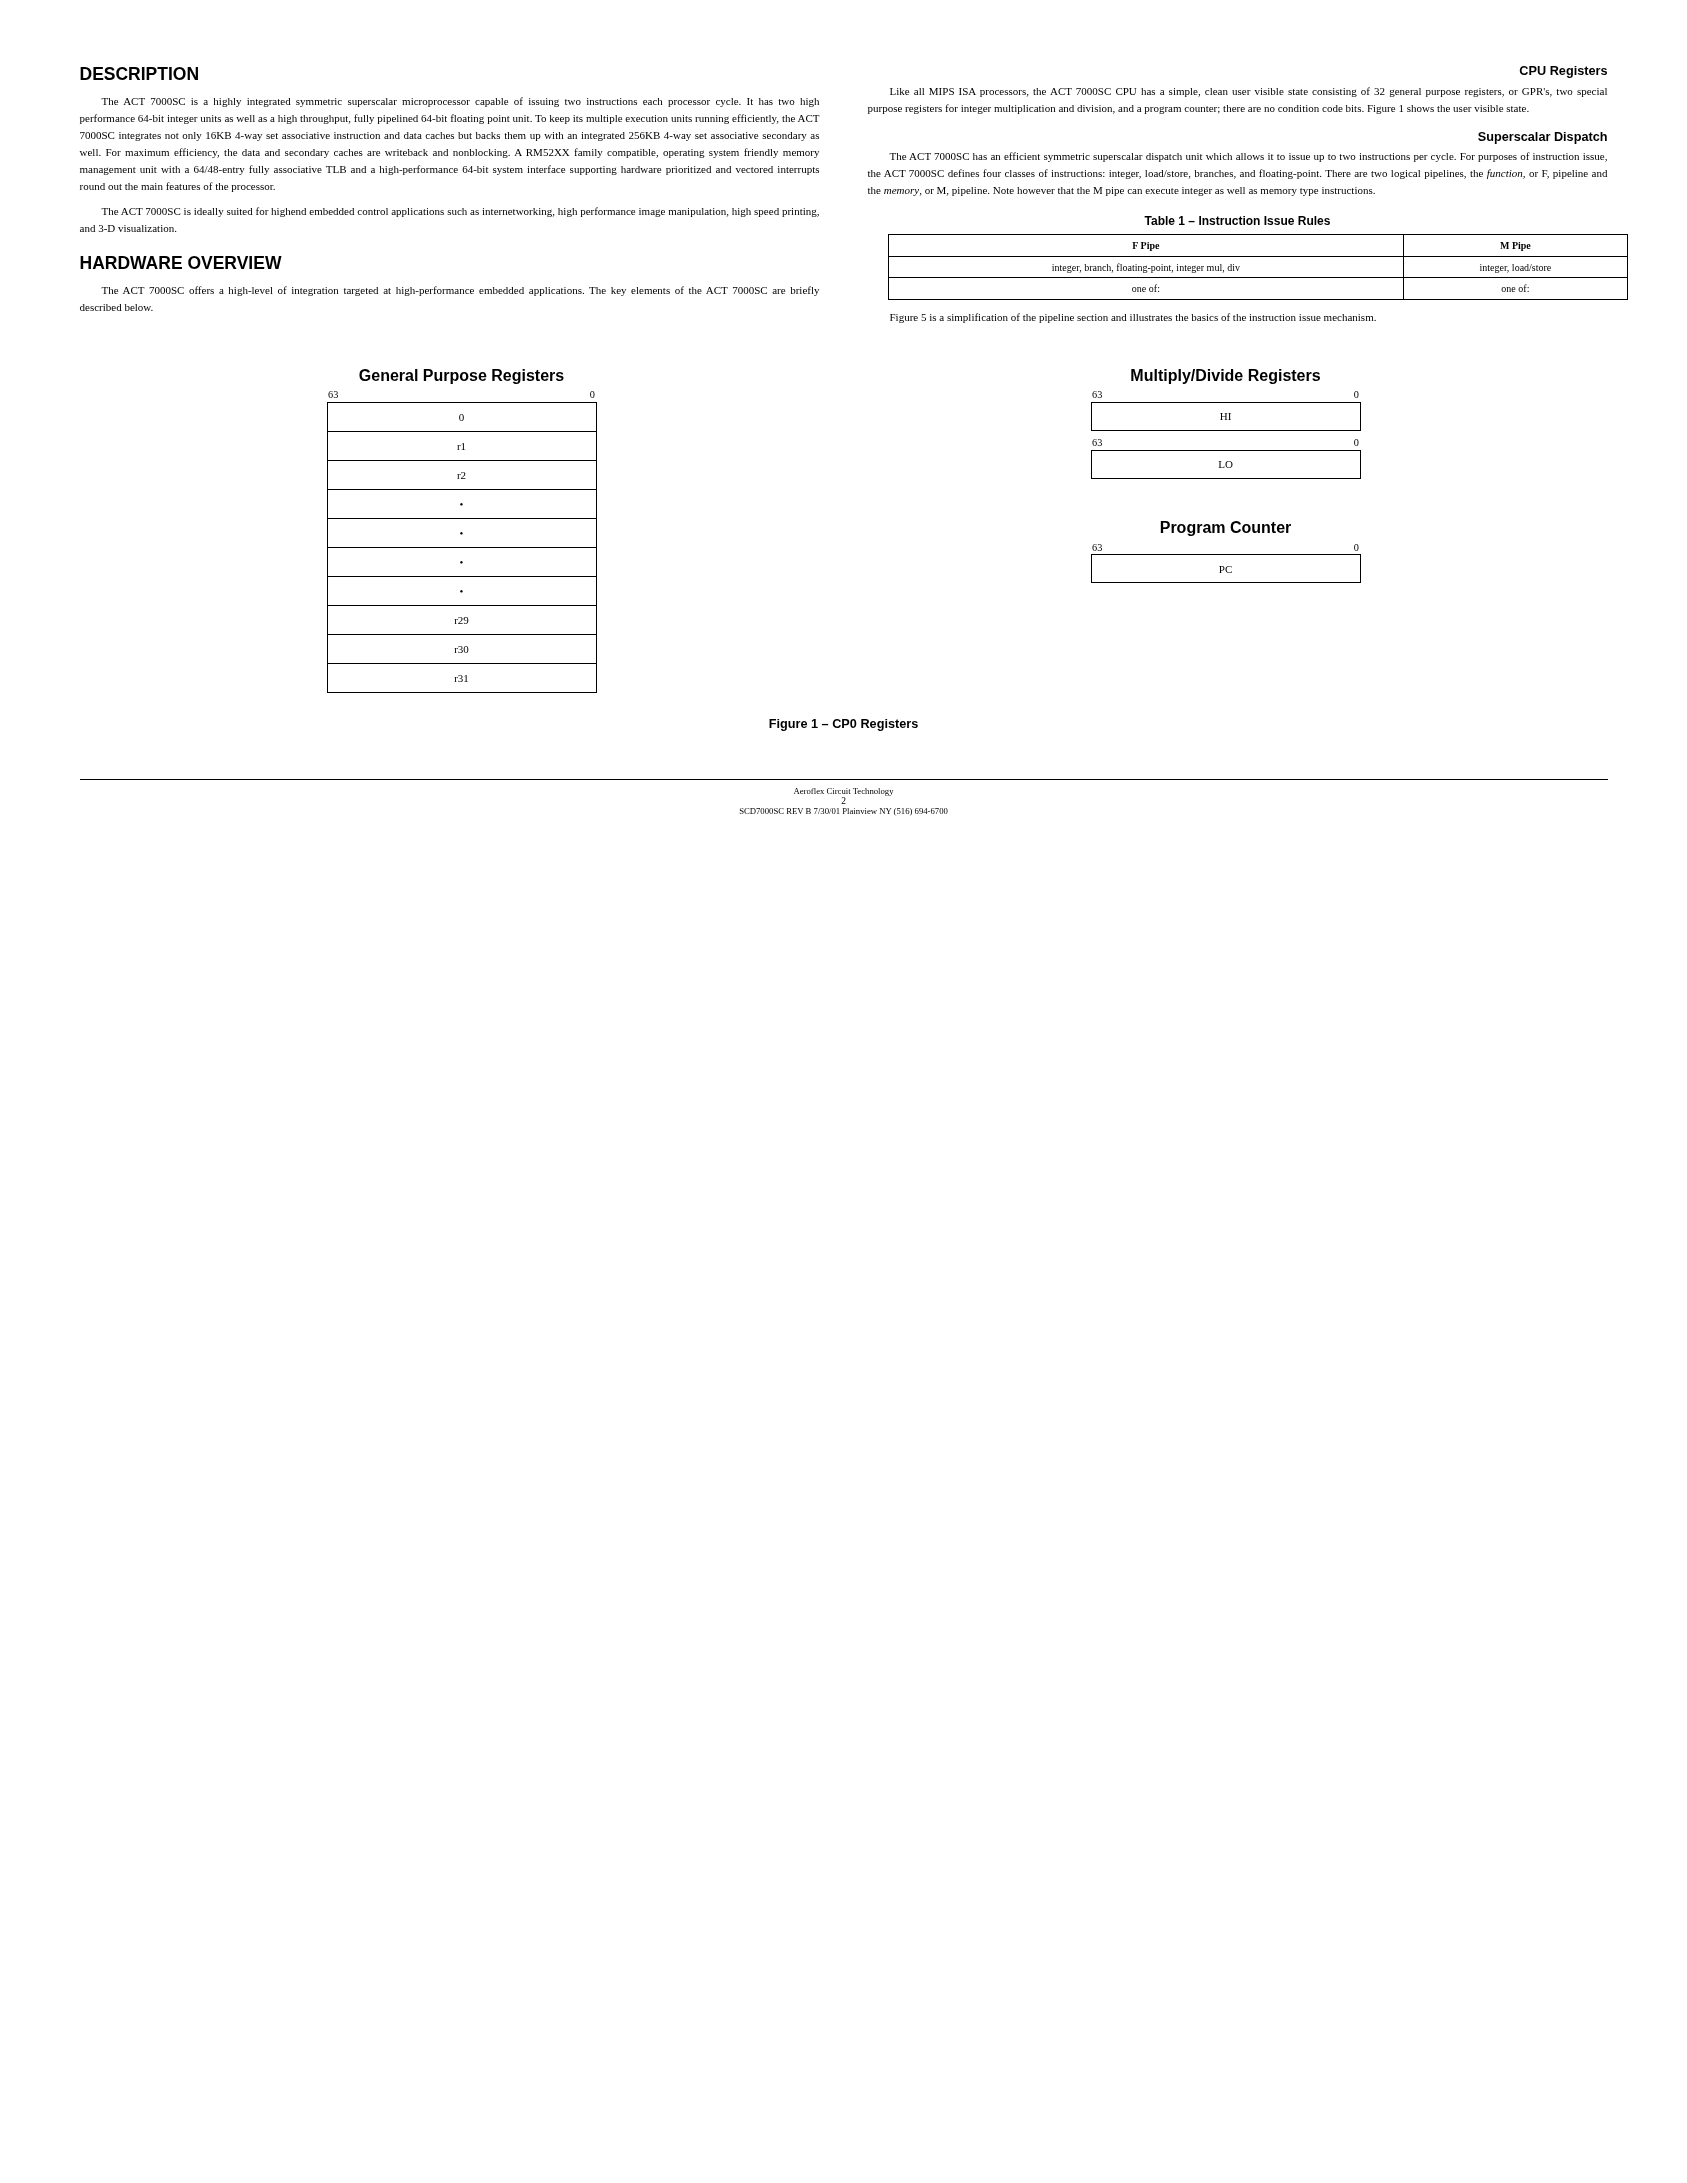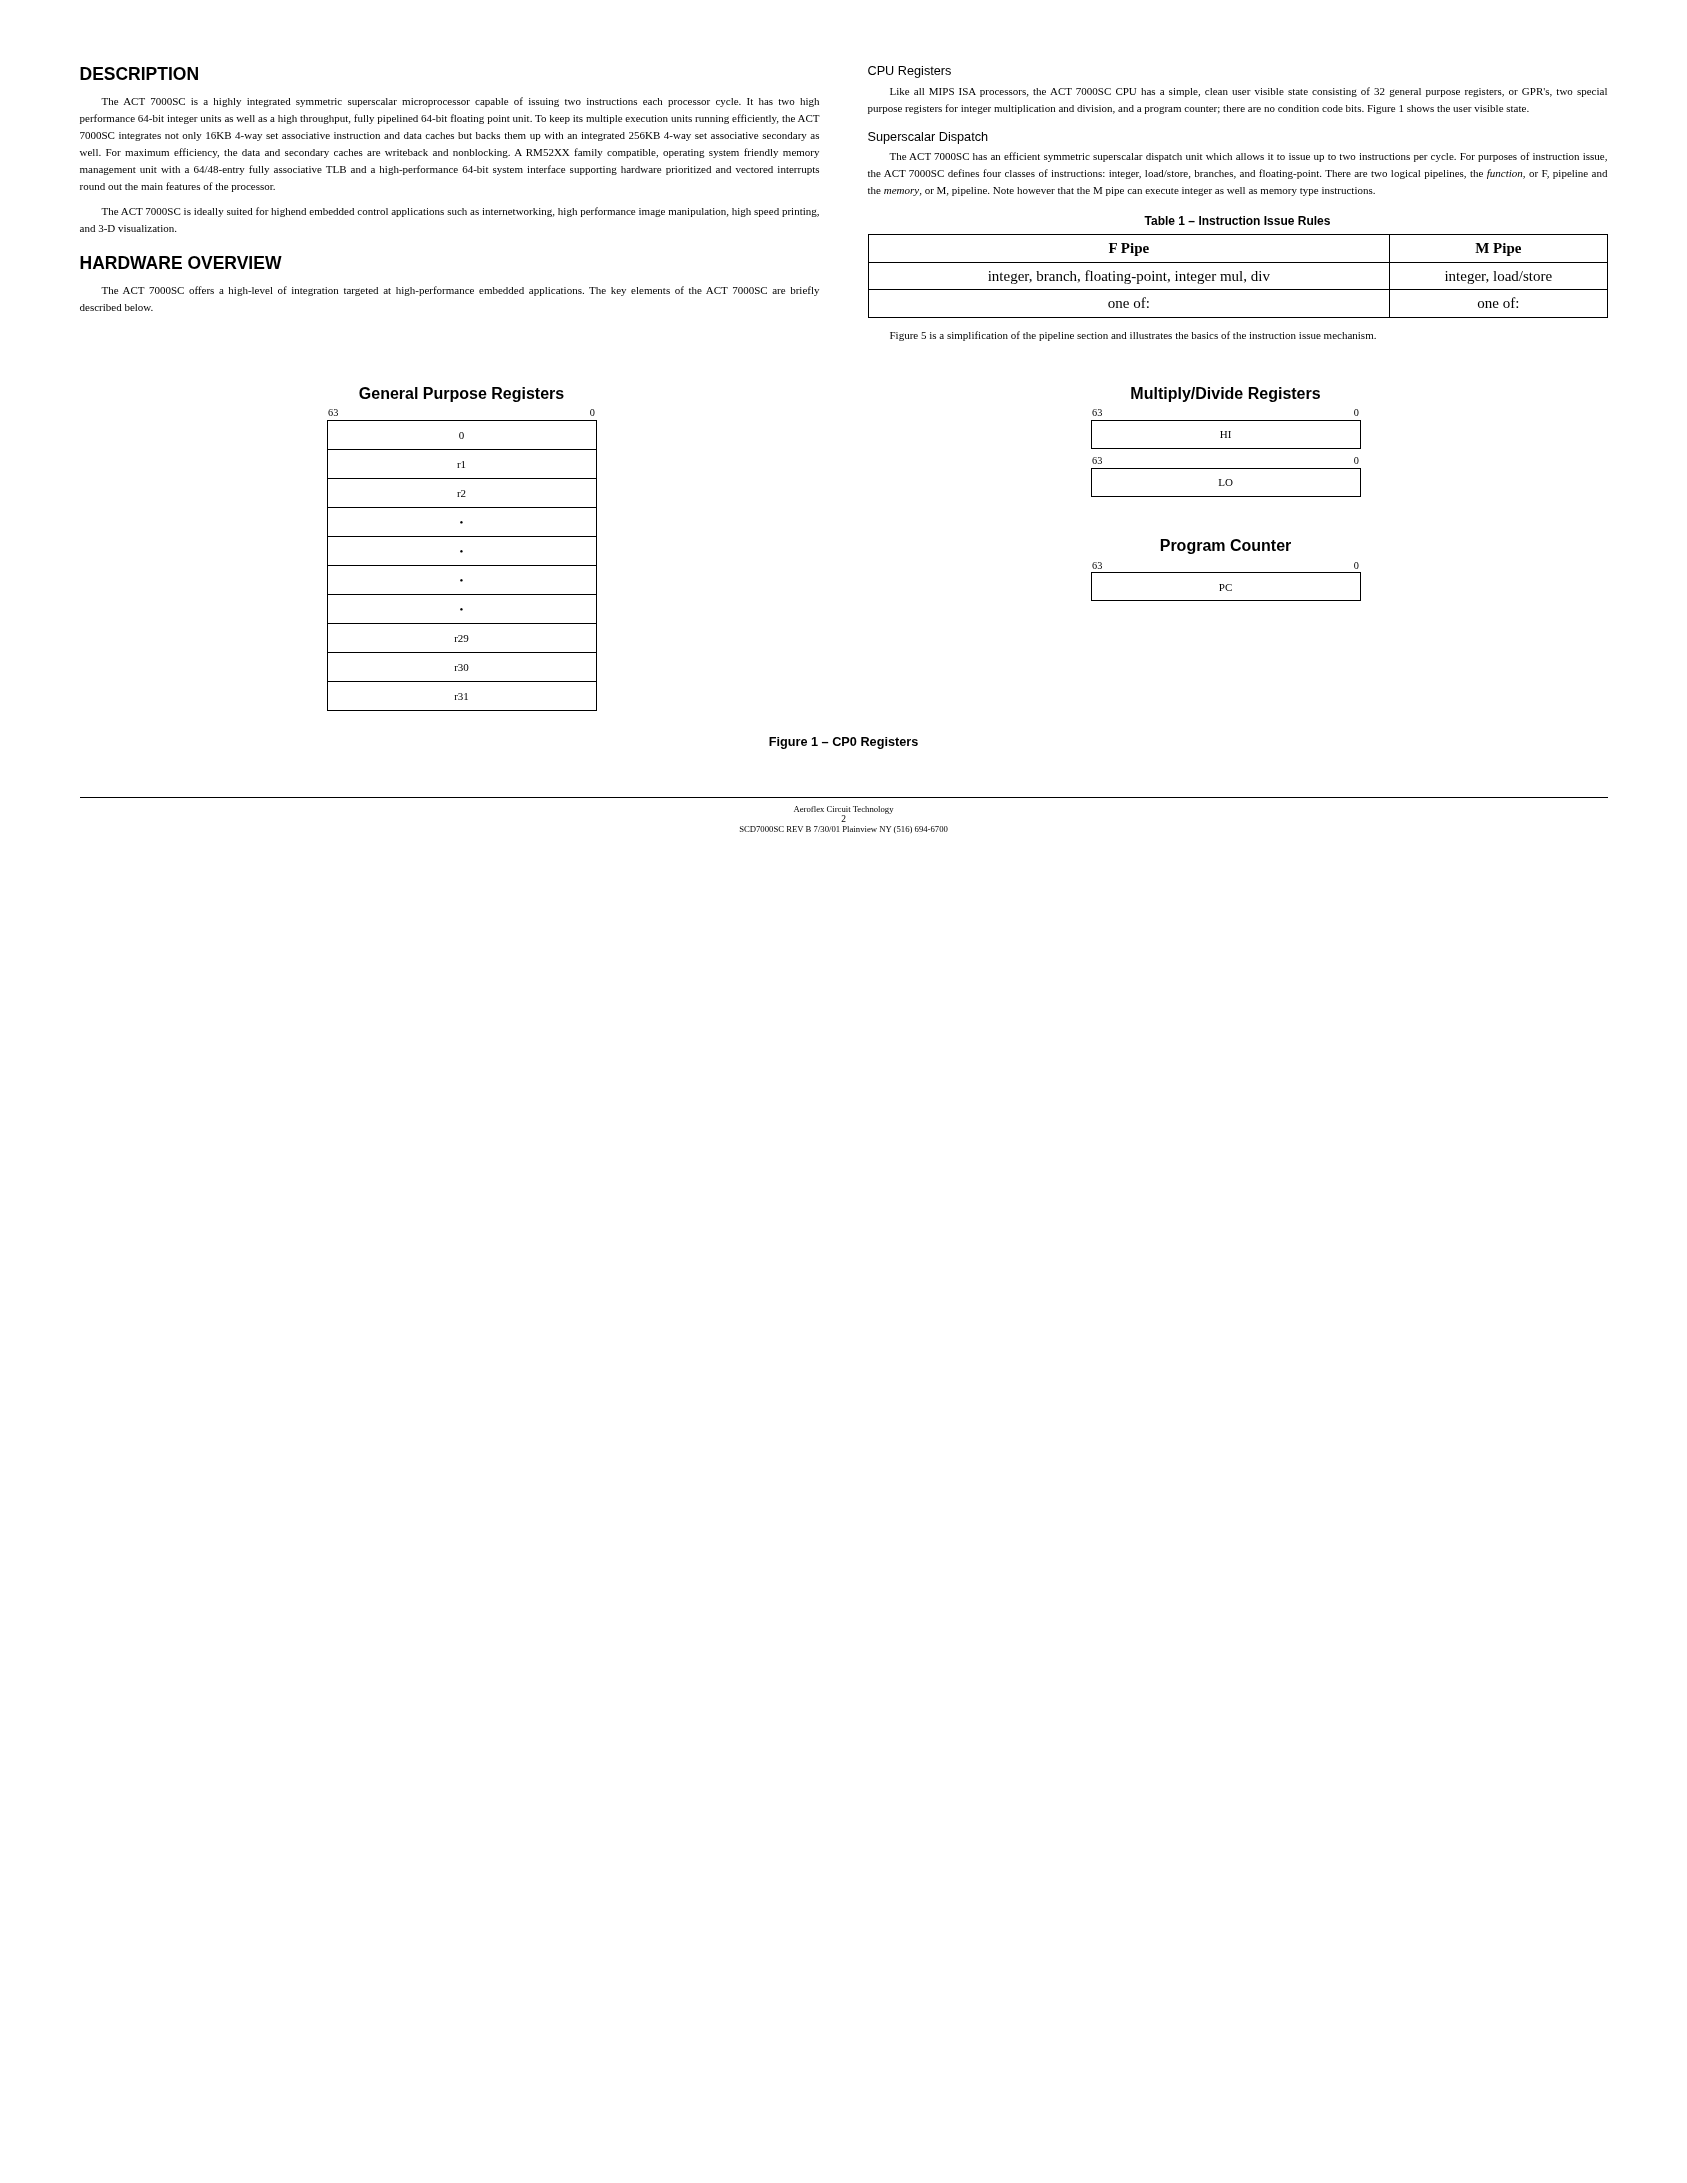--- a/index.html
+++ b/index.html
@@ -29,45 +29,47 @@
       flex: 1;
     }
     h2.section-title {
       font-size: 17.5px;
       font-weight: bold;
       font-family: Arial, sans-serif;
       margin-bottom: 8px;
     }
     h3.subsection-title {
       font-size: 12.7px;
-      font-weight: normal;
+      font-weight: bold;
       font-family: Arial, sans-serif;
       margin-bottom: 4.8px;
       margin-top: 12.7px;
+      text-align: right;
     }
     p {
       text-align: justify;
       line-height: 1.55;
       margin-bottom: 8px;
       font-size: 11px;
     }
     .indent { text-indent: 2em; }
 
     
     .table-title {
       text-align: center;
       font-weight: bold;
       font-size: 12px;
       margin: 14.3px 0 6.4px 0;
       font-family: Arial, sans-serif;
     }
     .issue-table {
       width: 100%;
       border-collapse: collapse;
-      font-size: 15px;
+      font-size: 10px;
+      margin-left: 20px;
     }
     .issue-table th {
       border: 0.8px solid #000;
       padding: 4.8px 8px;
       font-weight: bold;
       text-align: center;
       background: #fff;
     }
     .issue-table td {
       border: 0.8px solid #000;

